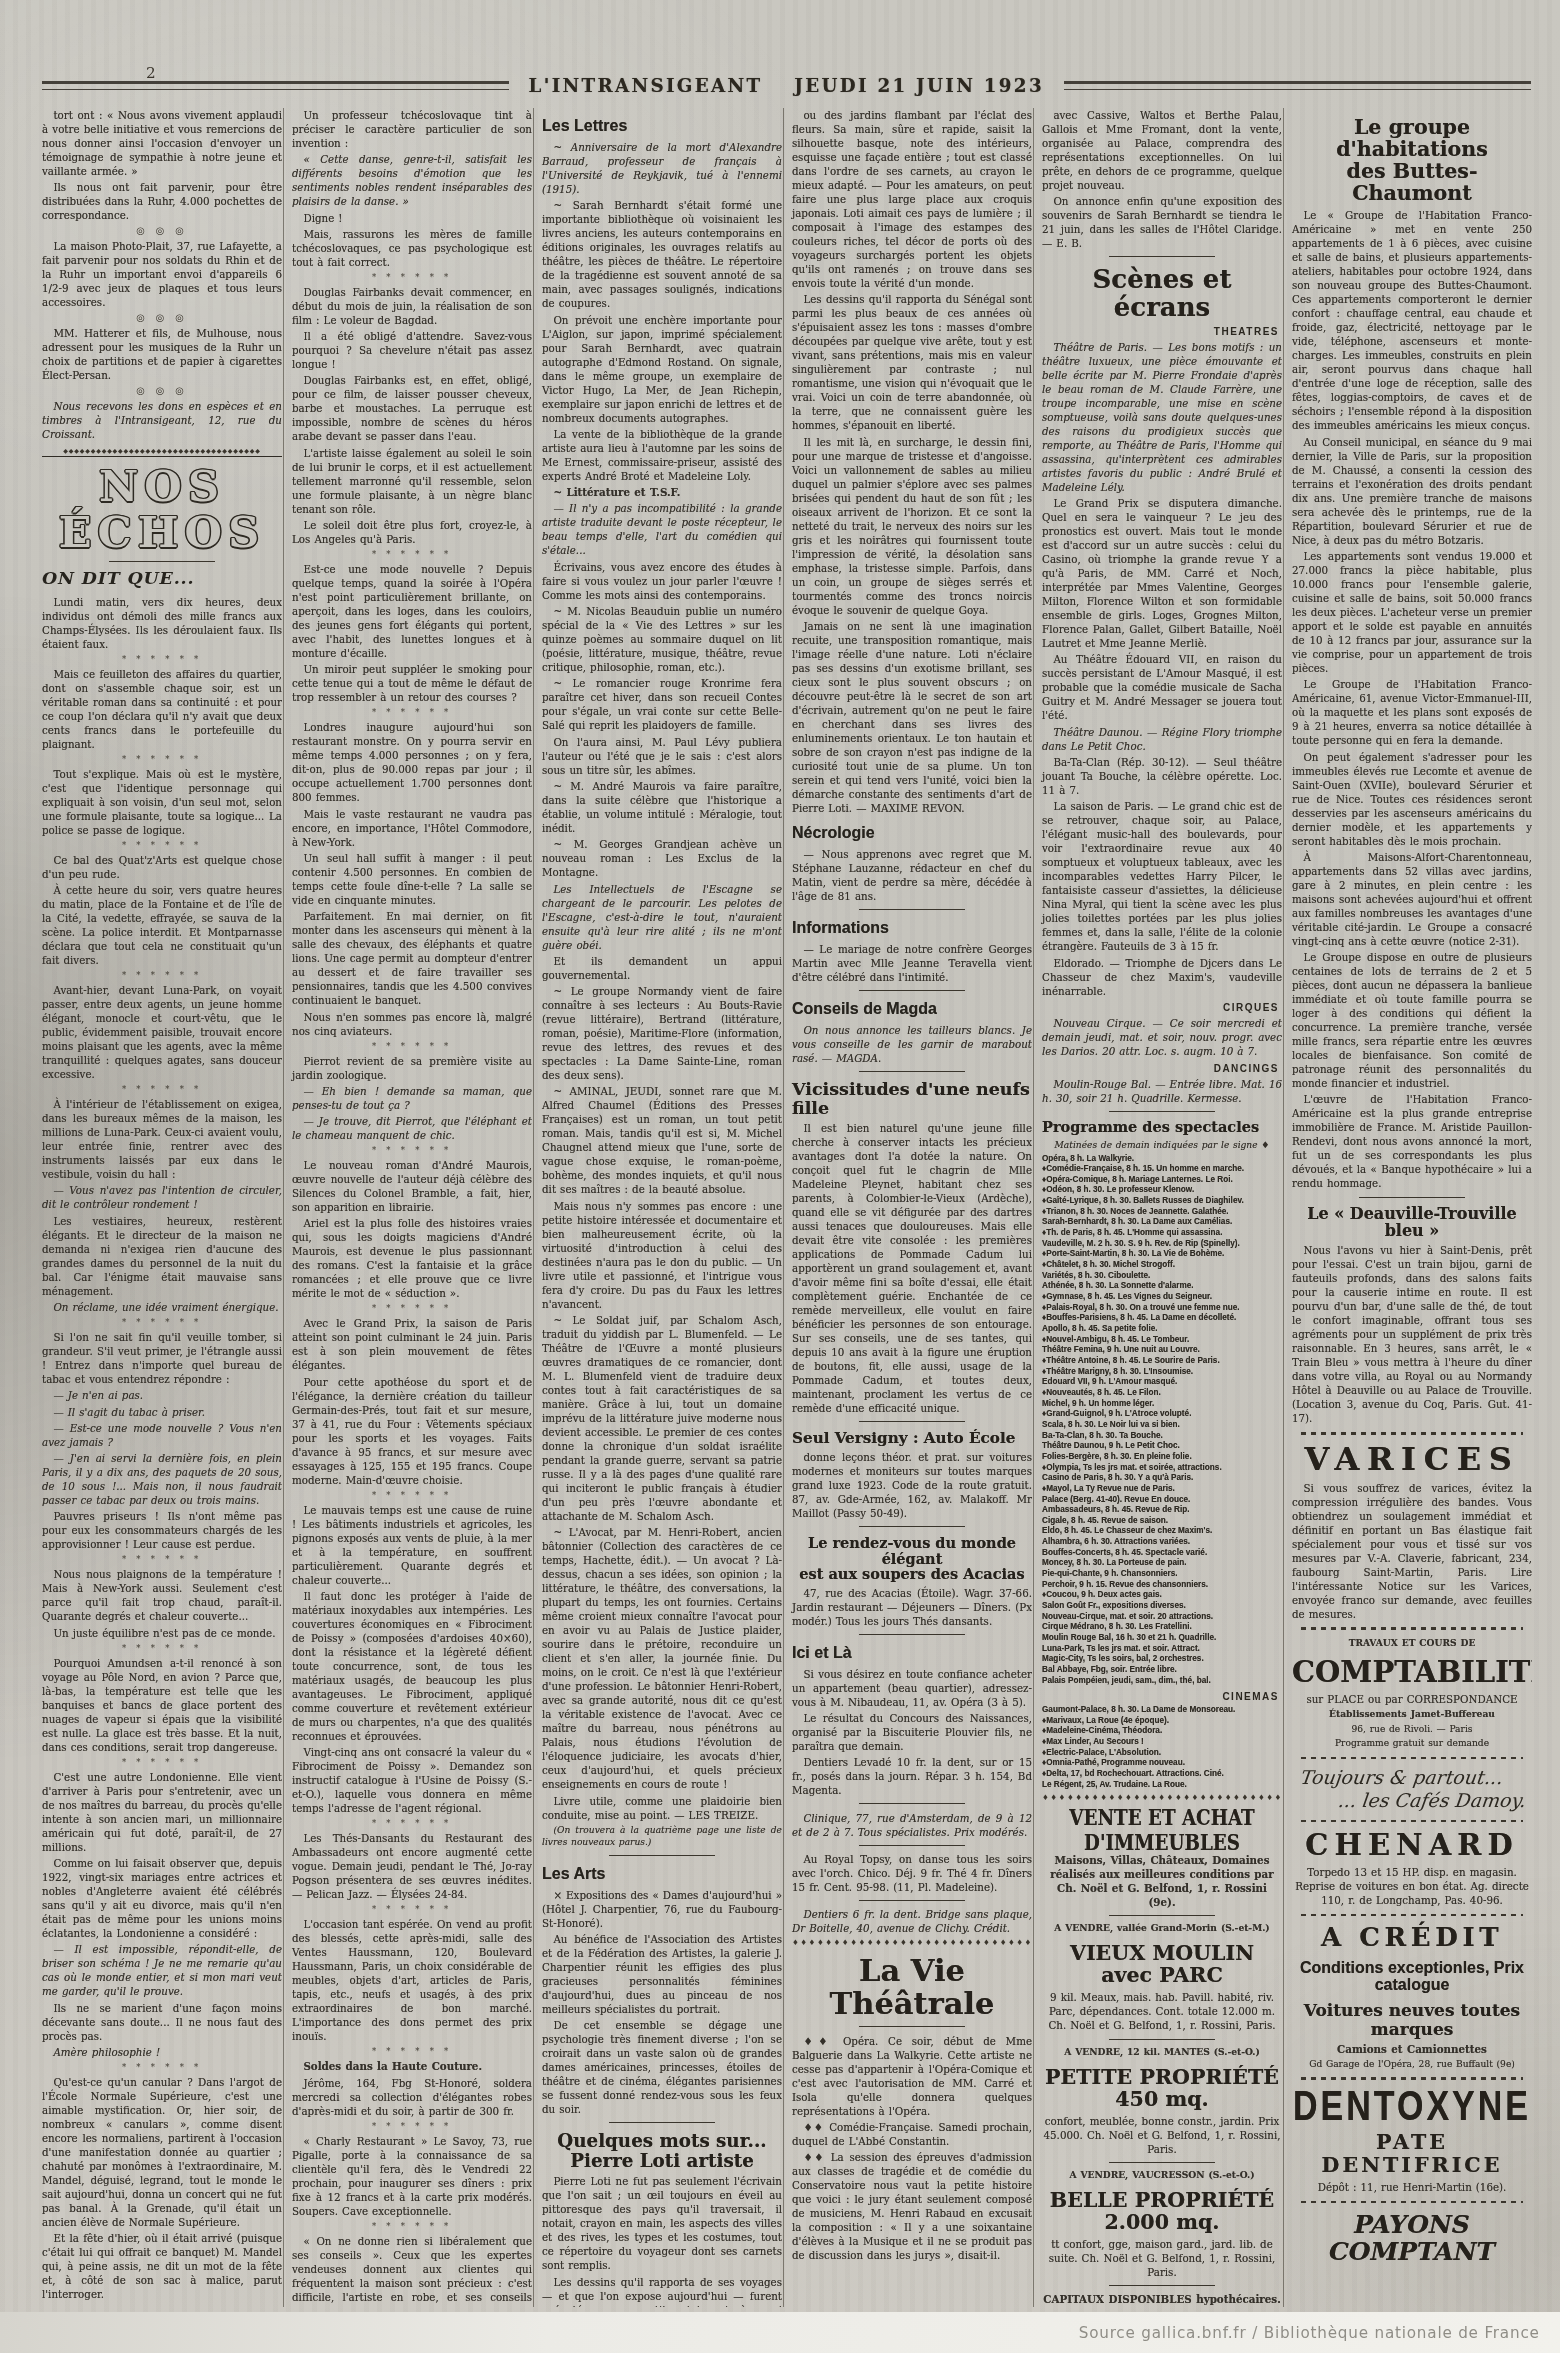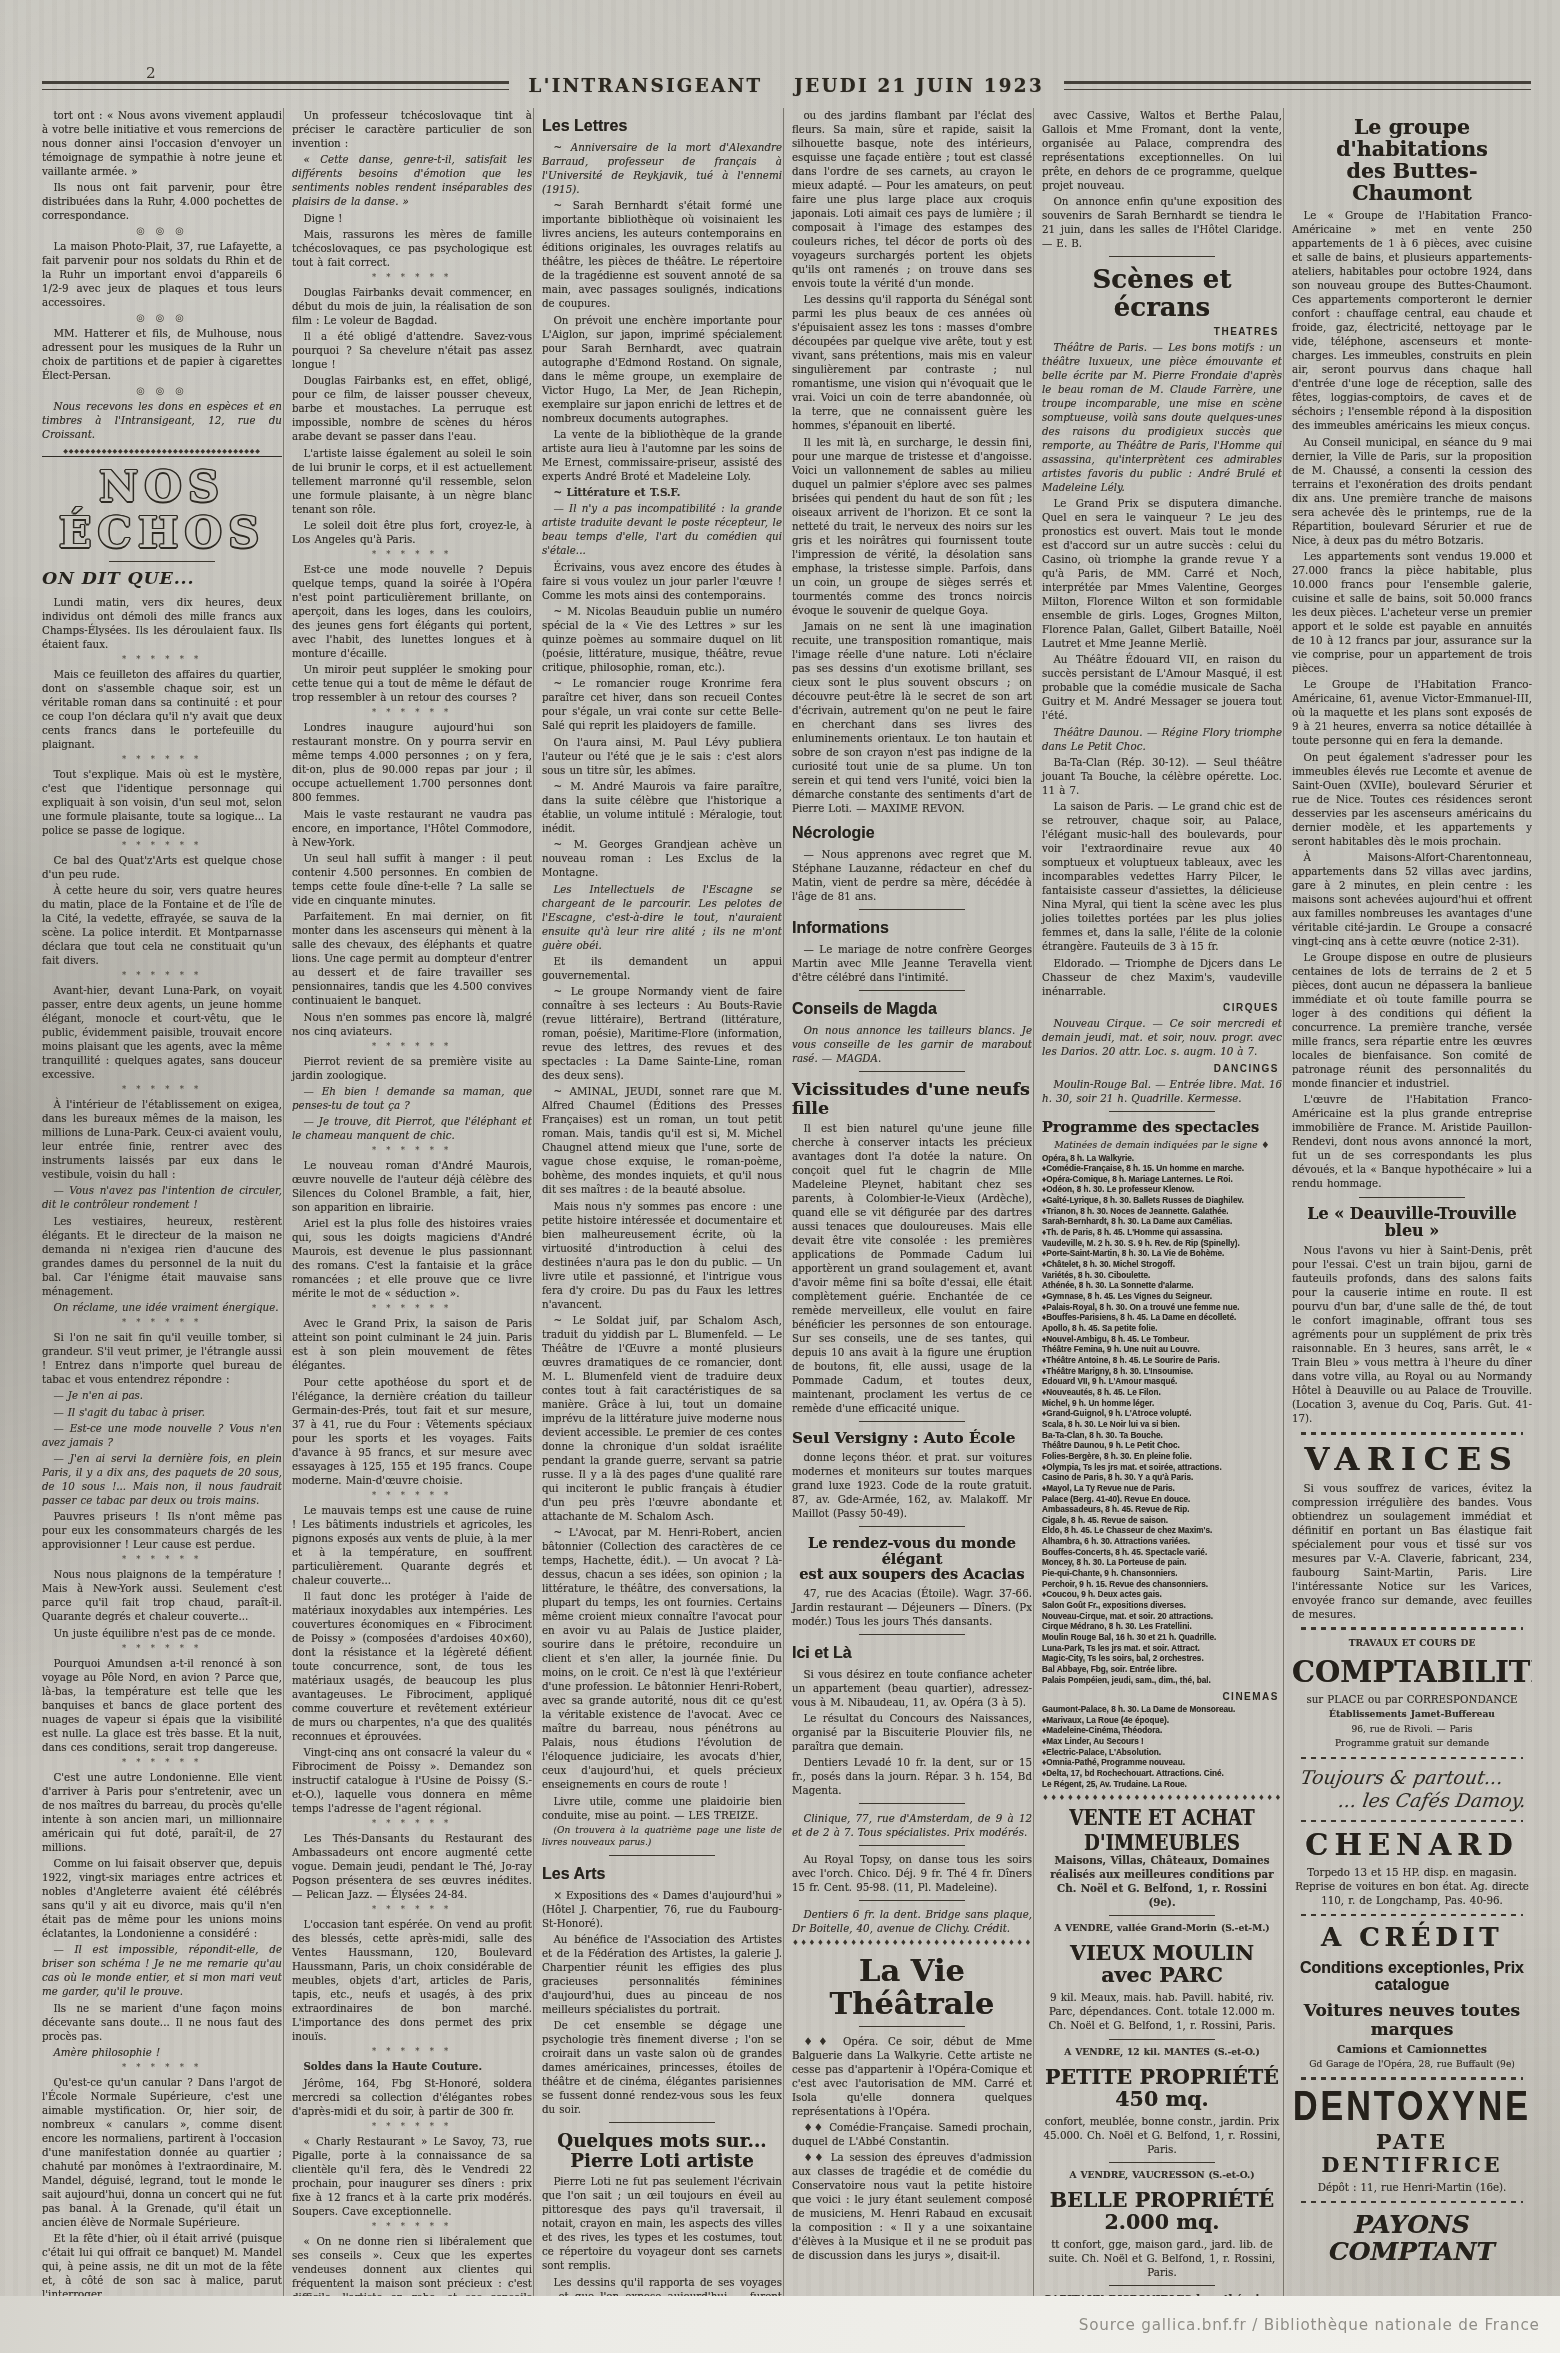--- a/index.html
+++ b/index.html
@@ -52,21 +52,21 @@
   .hr{border:0;border-top:1.5px solid #3a352c;width:44%;margin:6.1px auto;height:0;}
   .hrw{height:2.3px;background:repeating-linear-gradient(90deg,#3a352c 0 5.3px,transparent 5.3px 10px);margin:6.9px 9.1px;}
   .list{margin:1.5px 0;}
   .list div{font:8.2px/1.3 "Liberation Sans",sans-serif;font-weight:bold;color:#2e2a23;
      white-space:nowrap;overflow:hidden;text-shadow:0 0 0.3px rgba(40,36,30,.5);}
   .scriptad{margin:7.6px 3px;}
   .scriptad div{font:italic 19px/1.2 "DejaVu Serif",serif;transform:skewX(-9deg);color:#2c2821;}
   .scriptad .sl{text-align:left;padding-left:6.1px;}
   .scriptad .sr{text-align:right;padding-right:3px;}
   
-  #footer{position:absolute;left:0;right:0;bottom:0;height:58px;
+  #footer{position:absolute;left:0;right:0;bottom:0;height:42px;
      background:linear-gradient(90deg,#d6d4cd 0%,#ecebe6 35%,#f2f1ec 100%);
      display:flex;align-items:center;justify-content:flex-end;padding-right:21.3px;box-sizing:border-box;}
   #footer span{font:15.2px "DejaVu Sans",sans-serif;color:#8f8d86;letter-spacing:0.8px;}
 </style>
 </head>
 <body>
 
 <div id="pagenum">2</div>
 
 <div id="masthead">

